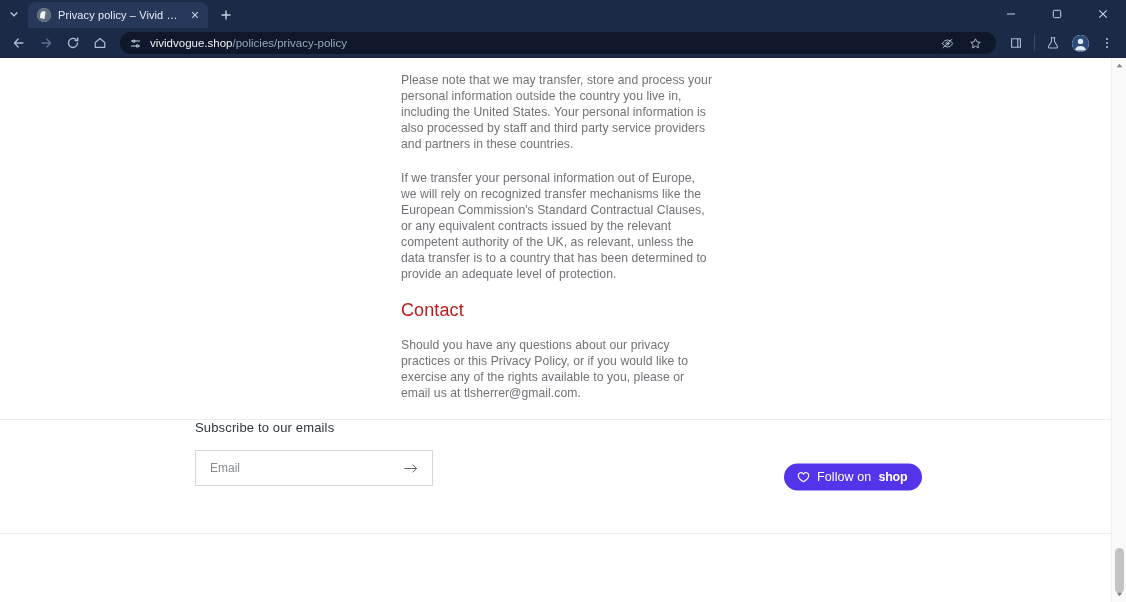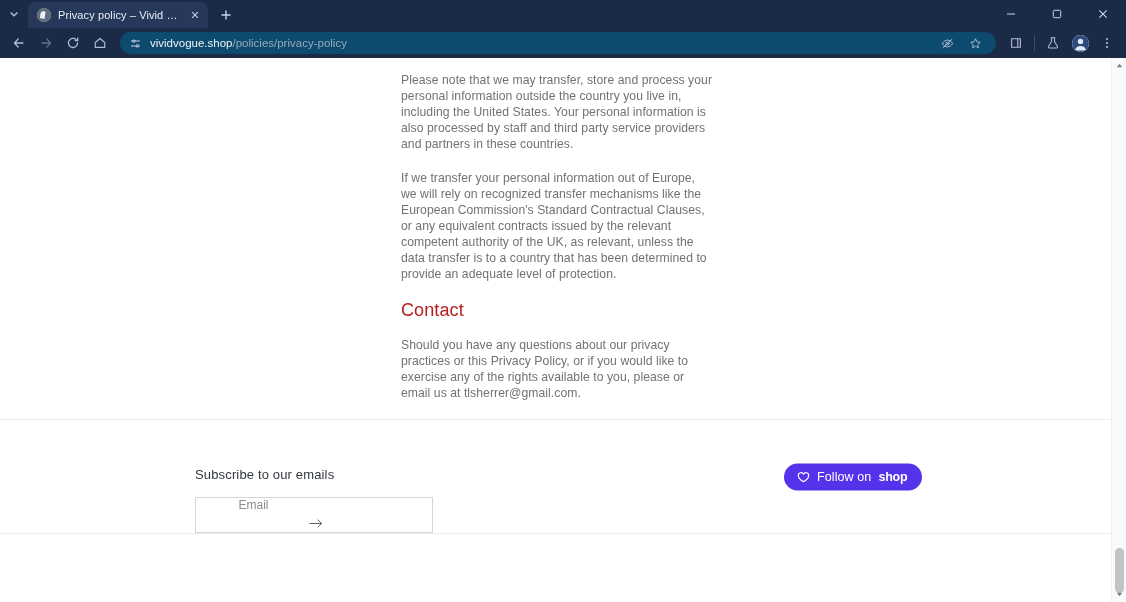--- a/index.html
+++ b/index.html
@@ -106,21 +106,21 @@
     color: #aebbd1;
     border-radius: 50%;
     flex: 0 0 26px;
   }
   .tb-btn.dim { color: #5d6f90; }
   .tb-btn svg { width: 14px; height: 14px; }
 
   .omnibox {
     flex: 1 1 auto;
     height: 22px;
-    background: #0c4a6e;
+    background: #0f172a;
     border-radius: 11px;
     display: flex;
     align-items: center;
     margin: 0 6px;
     padding: 0 8px 0 6px;
     position: relative;
     min-width: 0;
   }
   .omni-icon {
     width: 18px; height: 18px;
@@ -206,21 +206,21 @@
 
   
   .divider {
     height: 1px;
     background: #eceded;
     width: 100%;
   }
   .newsletter {
     height: 113px;
     display: flex;
-    align-items: flex-end;
+    align-items: flex-start;
     position: relative;
   }
   .nl-inner {
     margin-left: 195px;
     width: 238px;
   }
   .nl-title {
     font-size: 13px;
     color: #31373d;
     margin-bottom: 15px;
@@ -228,21 +228,20 @@
     letter-spacing: 0.15px;
   }
   .nl-field {
     width: 238px;
     height: 36px;
     border: 1px solid #d4d6d8;
     display: flex;
     align-items: center;
     padding: 0 10px 0 14px;
     background: #fff;
-    flex-direction: column;
   }
   .nl-input {
     flex: 1 1 auto;
     border: none;
     outline: none;
     font-size: 12px;
     color: #31373d;
     font-family: "Liberation Sans", sans-serif;
     background: transparent;
     min-width: 0;

